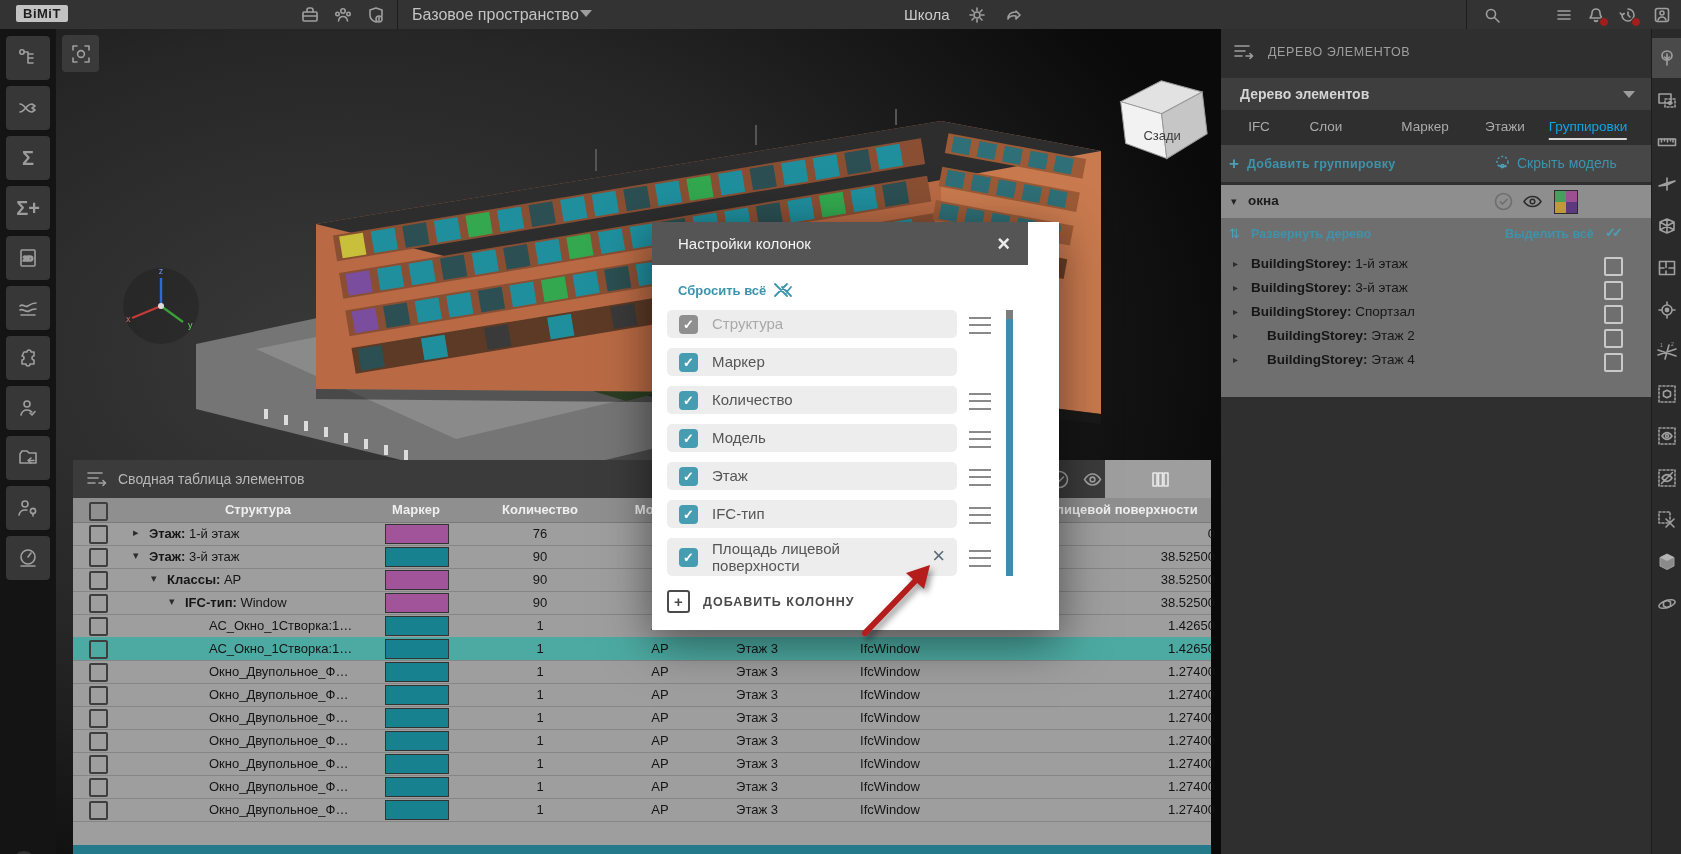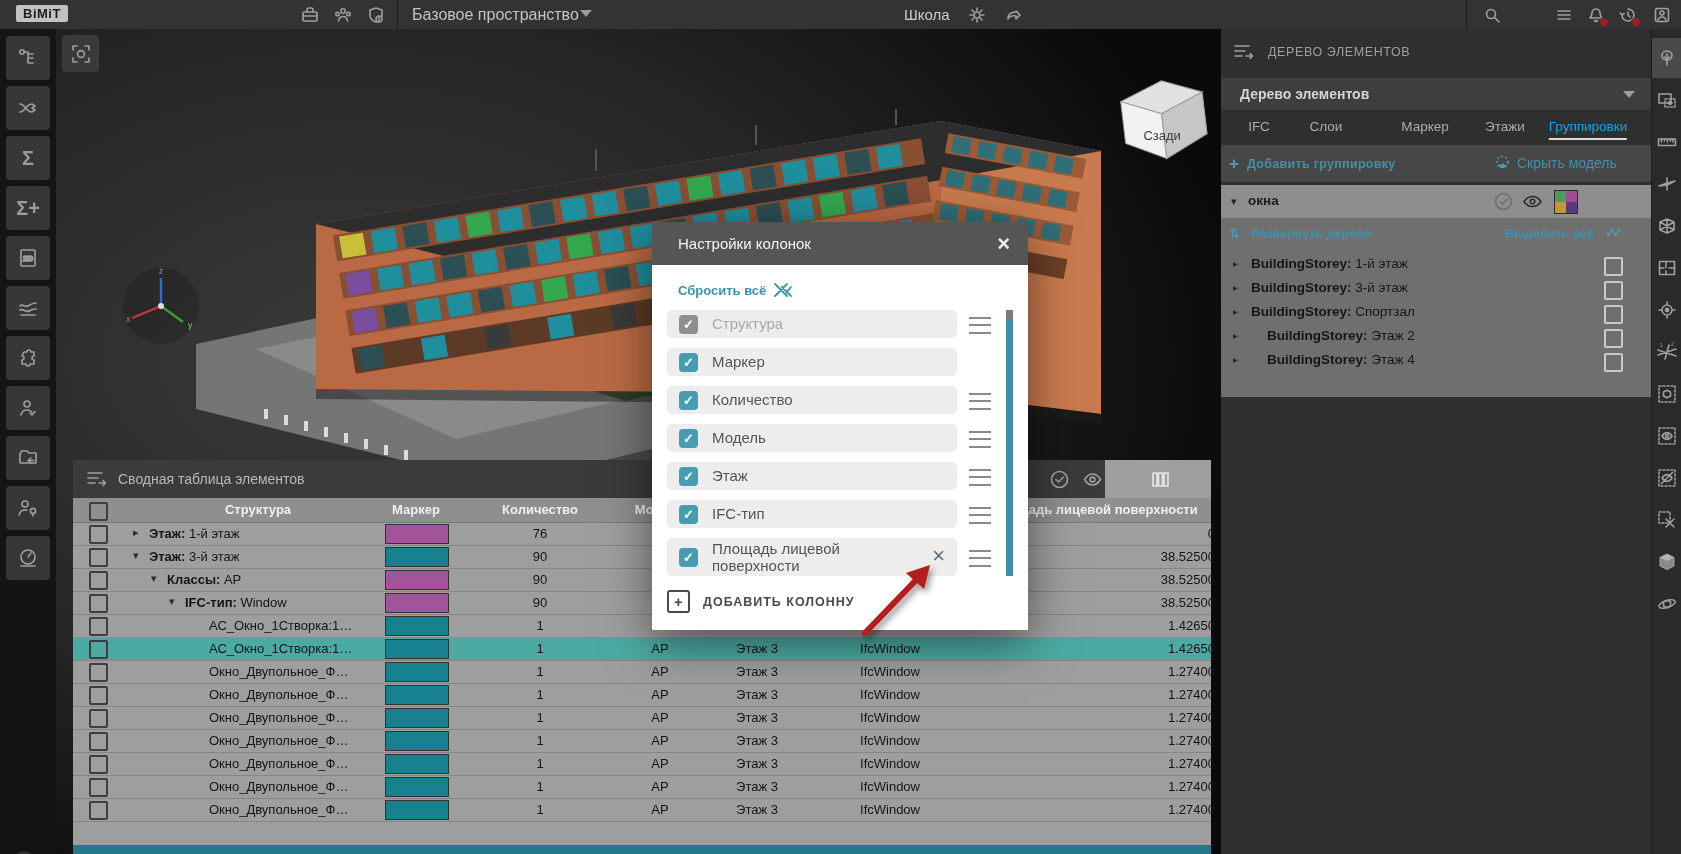--- a/index.html
+++ b/index.html
@@ -64,21 +64,21 @@
   .rp-link{font-size:13px;color:#3d93ab;}
   .tree-row{position:absolute;left:0;width:430px;height:24px;font-size:13.5px;color:#161616;}
   .tree-row b{font-weight:bold;}
   .tcbx{position:absolute;right:28px;top:4px;width:15px;height:15px;border:2px solid #c9c9c9;border-radius:2px;}
   
   .rstrip{left:1651px;top:29px;width:30px;height:825px;background:#2a2a2a;border-left:1px solid #1c1c1c;}
   .rsico{position:absolute;left:0;width:30px;height:40px;display:flex;align-items:center;justify-content:center;}
   .rsico.on{background:#4a4a4a;}
   
   .modal{left:652px;top:222px;width:376px;height:408px;background:#fff;
-         box-shadow:0 12px 45px rgba(0,0,0,.5);}
+         box-shadow:0 12px 45px rgba(0,0,0,.5);padding-left:31px;}
   .mhead{left:0;top:0;width:376px;height:43px;background:#555;display:flex;align-items:center;}
   .mhead .t{color:#f3f3f3;font-size:15px;margin-left:26px;}
   .mclose{position:absolute;right:18px;top:9px;color:#ececec;font-size:22px;font-weight:bold;cursor:pointer;}
   .reset{left:26px;top:60px;font-size:13px;font-weight:bold;color:#3d93ab;display:flex;align-items:center;gap:7px;}
   .mrow{position:absolute;left:15px;width:290px;height:28px;background:#ededed;border-radius:5px;
         display:flex;align-items:center;}
   .mcb{width:19px;height:19px;border-radius:4px;background:#469db2;margin-left:12px;flex:none;
        color:#fff;display:flex;align-items:center;justify-content:center;font-size:13px;font-weight:bold;}
   .mcb.dis{background:#8f8f8f;}
   .mlabel{font-size:15px;color:#555;margin-left:14px;line-height:1.15;}

